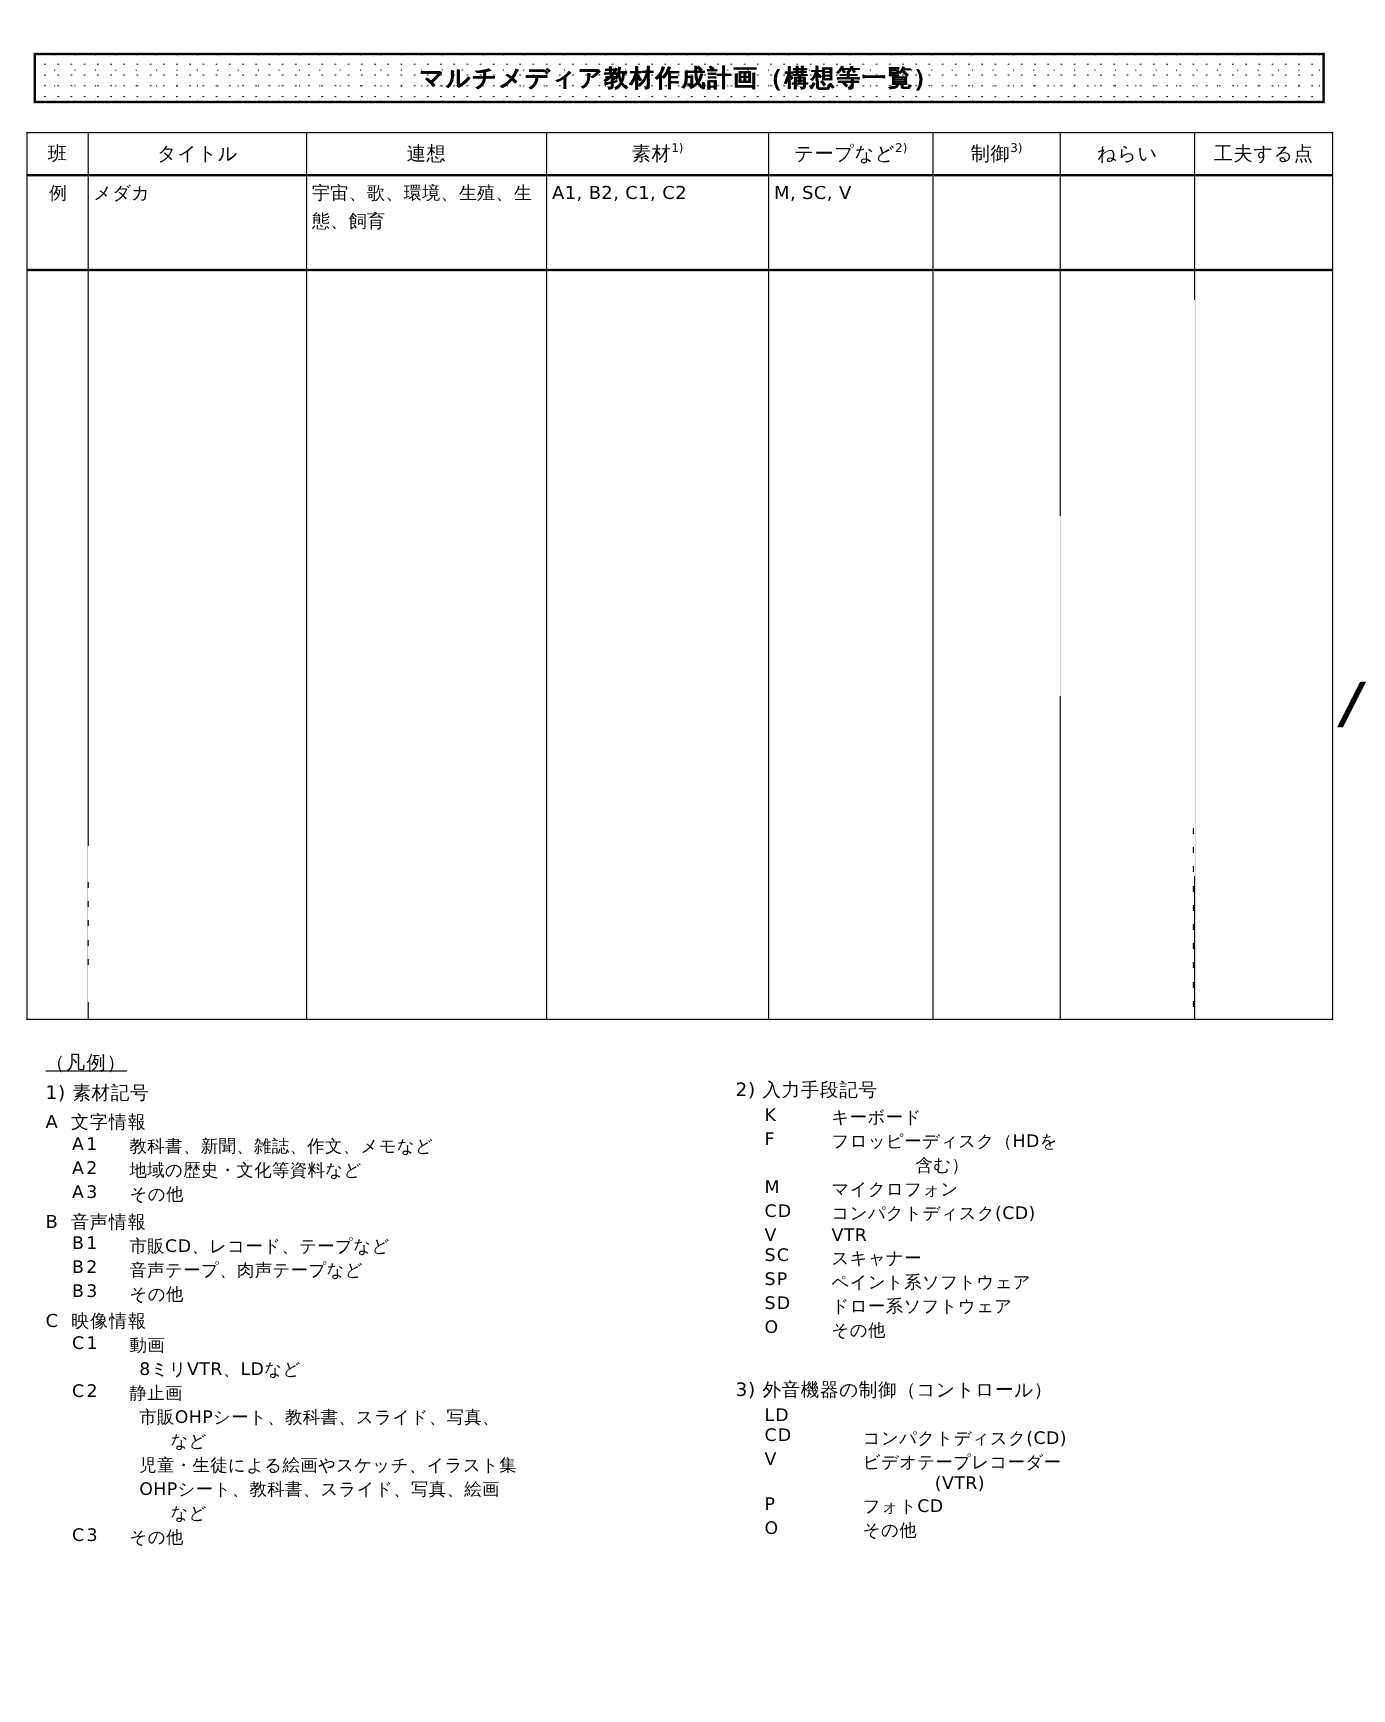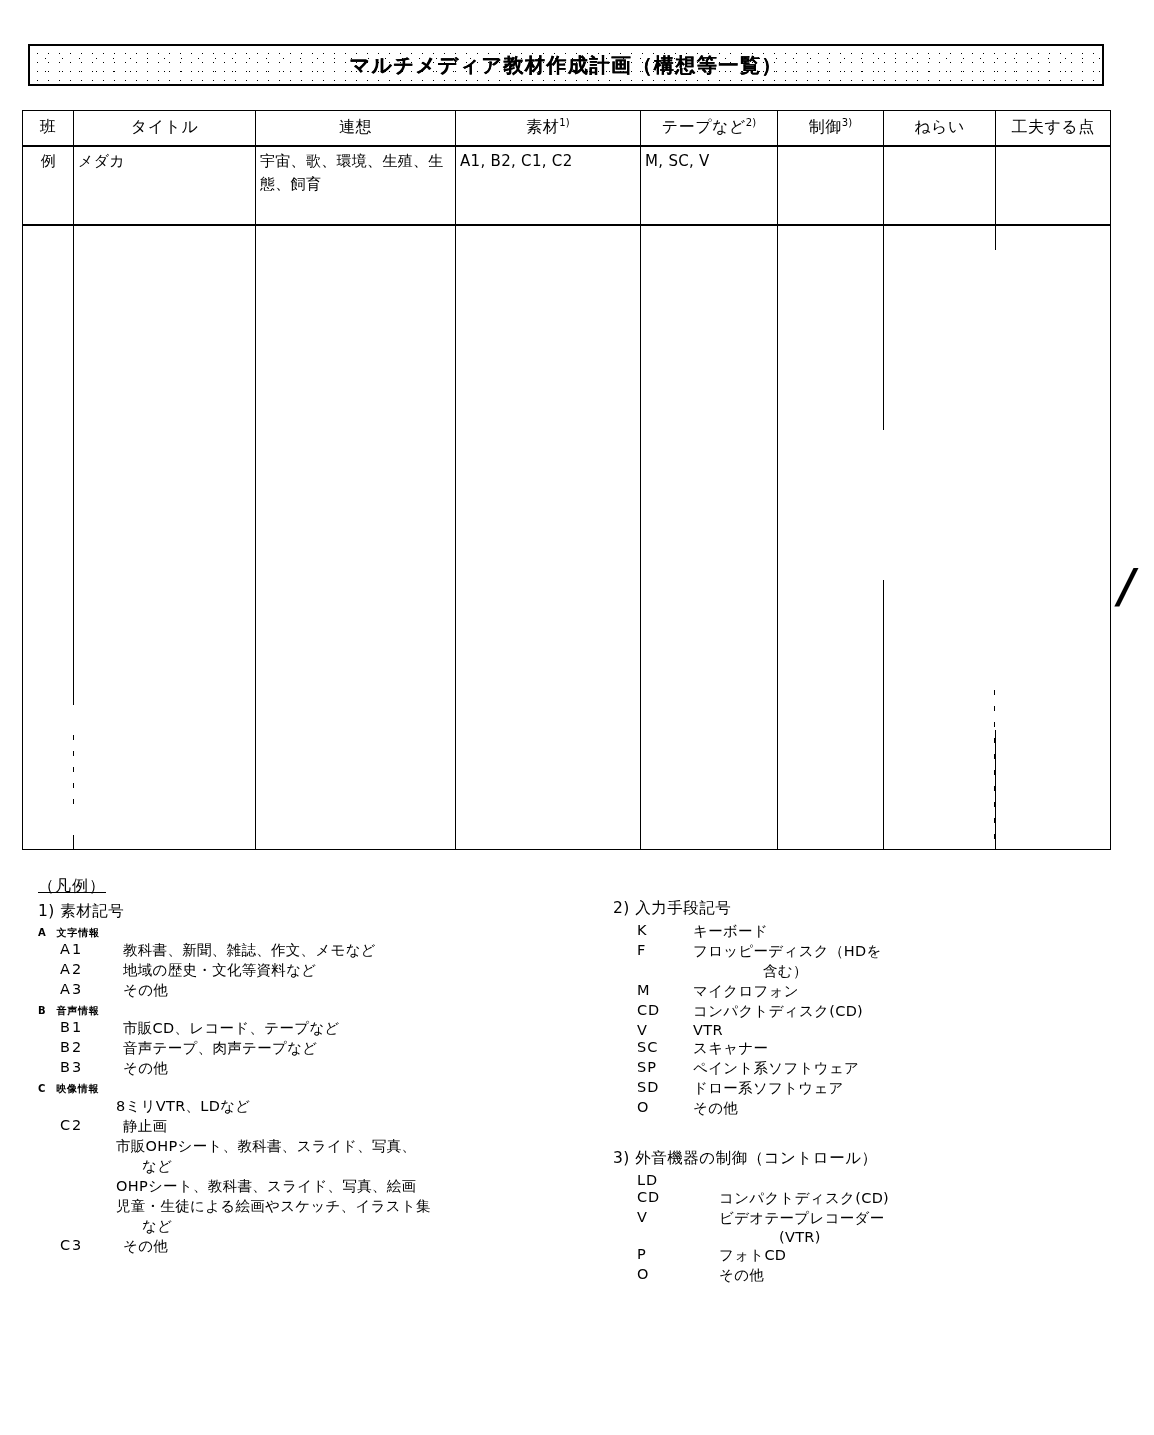--- a/index.html
+++ b/index.html
@@ -158,43 +158,42 @@
     margin-bottom: 4px;
     display: inline-block;
   }
   .legend-section-title {
     font-size: 15.5px;
     letter-spacing: 0.5px;
     margin-bottom: 3px;
     white-space: nowrap;
   }
   .legend-group {
-    font-size: 10px;
+    font-size: 15px;
     letter-spacing: 0.8px;
     margin-top: 4px;
     margin-bottom: 1px;
     white-space: nowrap;
-    font-weight: bold;
   }
   .legend-group .gcode { margin-right: 10px; }
   .legend-item {
     font-size: 14.5px;
     letter-spacing: 0.3px;
     white-space: nowrap;
     margin-bottom: 1px;
     display: flex;
   }
   .legend-item .icode {
     display: inline-block;
     min-width: 40px;
     margin-right: 8px;
     letter-spacing: 2px;
     flex: 0 0 auto;
   }
-  .legend-item.lvl1 { padding-left: 22px; gap: 15px; }
+  .legend-item.lvl1 { padding-left: 22px; }
   .legend-item.lvl2 { padding-left: 78px; }
   .legend-item.lvl3 { padding-left: 104px; }
   .legend-item .itext { flex: 1 1 auto; }
 
   
   .legend-col-right .legend-item .icode {
     min-width: 46px;
     margin-right: 10px;
     letter-spacing: 1px;
   }
@@ -304,38 +303,42 @@
       </div>
       <div class="legend-item lvl1">
         <span class="icode">B3</span>
           <span class="itext">その他</span>
       </div>
 
       
       <div class="legend-group">
         <span class="gcode">C</span><span>映像情報</span>
       </div>
+      <div class="legend-item lvl1">
+        <span class="icode">C1</span>
+          <span class="itext">動画</span>
+      </div>
       <div class="legend-item lvl2">
         <span class="itext">8ミリVTR、LDなど</span>
       </div>
       <div class="legend-item lvl1">
         <span class="icode">C2</span>
           <span class="itext">静止画</span>
       </div>
       <div class="legend-item lvl2">
         <span class="itext">市販OHPシート、教科書、スライド、写真、</span>
       </div>
       <div class="legend-item lvl3">
         <span class="itext">など</span>
       </div>
       <div class="legend-item lvl2">
+        <span class="itext">児童・生徒による絵画やスケッチ、イラスト集</span>
+      </div>
+      <div class="legend-item lvl2">
         <span class="itext">OHPシート、教科書、スライド、写真、絵画</span>
-      </div>
-      <div class="legend-item lvl2">
-        <span class="itext">児童・生徒による絵画やスケッチ、イラスト集</span>
       </div>
       <div class="legend-item lvl3">
         <span class="itext">など</span>
       </div>
       <div class="legend-item lvl1">
         <span class="icode">C3</span>
           <span class="itext">その他</span>
       </div>
     </div>
 

